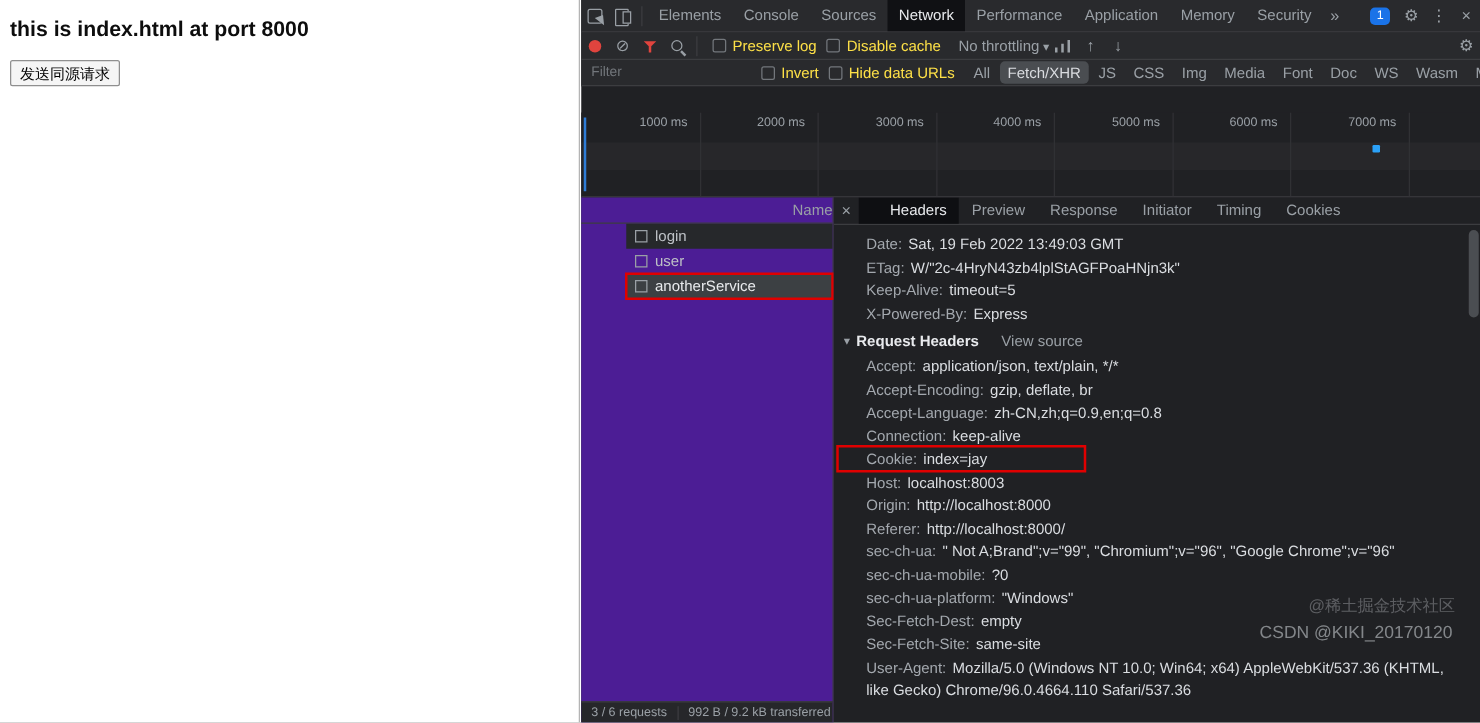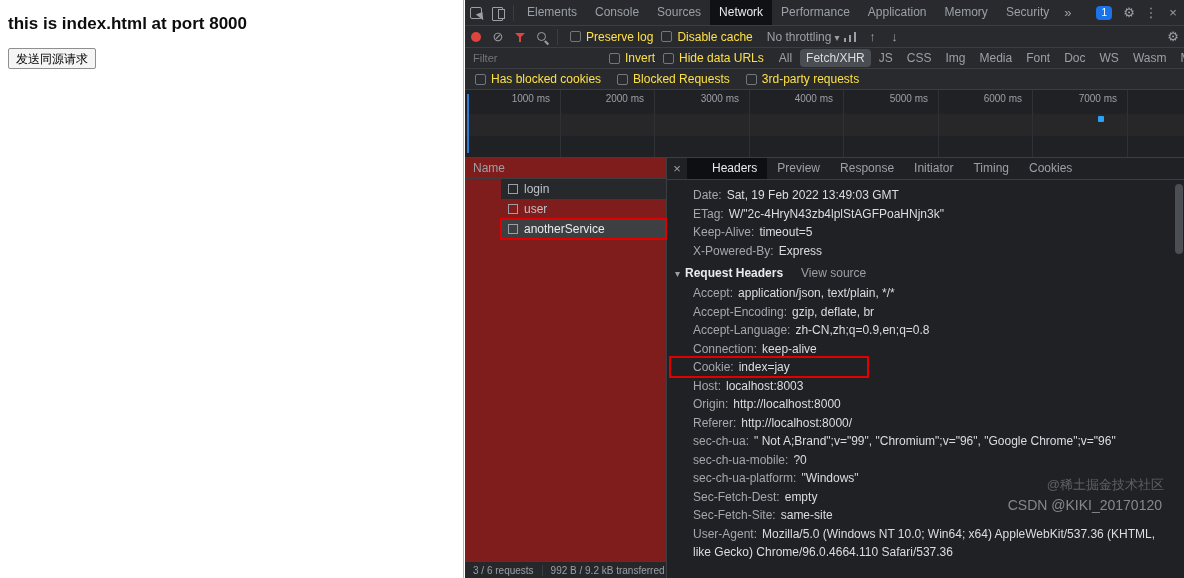--- a/index.html
+++ b/index.html
@@ -81,21 +81,21 @@
   .timeline { position:absolute; top:90px; height:68px; left:0; right:0;
               background:#202124; border-bottom:1px solid #3c3d40; overflow:hidden; }
   .tl-band { position:absolute; left:0; right:0; top:24px; height:22px; background:rgba(255,255,255,0.03); }
   .tl-grid { position:absolute; top:0; bottom:0; width:1px; background:#303134; }
   .tl-label { position:absolute; top:3px; width:60px; text-align:right; font-size:10px; color:#9aa0a6; }
   .tl-marker { position:absolute; left:2px; top:4px; bottom:4px; width:2px; background:#2e7cd6; }
   .tl-dot { position:absolute; left:633px; top:26px; width:6px; height:6px; background:#2ba1f7; border-radius:1px; }
 
   
   .dt-body { position:absolute; top:158px; bottom:0; left:0; right:0; display:flex; }
-  .names-panel { width:202px; flex:none; border-right:1px solid #3c3d40; position:relative; background:#7f1d1d; }
+  .names-panel { width:202px; flex:none; border-right:1px solid #3c3d40; position:relative; background:#4c1d95;text-align:right; }
   .names-header { height:21px; line-height:21px; padding-left:8px; border-bottom:1px solid #3c3d40; color:#9aa0a6; }
   .req-row { height:20px; display:flex; align-items:center; color:#bdc1c6;margin-left:36px; }
   .req-row.alt { background:#26282b; }
   .req-row.selected { background:#3c4043; color:#e8eaed; }
   .req-row.annotated { outline:2px solid #e00000; outline-offset:-1px; }
   .req-icon { width:10px; height:10px; border:1px solid #9aa0a6; margin:0 6px 0 7px; flex:none; }
 
   .summary-bar { position:absolute; left:0; right:0; bottom:0; height:17px; background:#26272a;
                  border-top:1px solid #3c3d40; display:flex; align-items:center;
                  font-size:10px; color:#9aa0a6; padding-left:8px; }
@@ -209,28 +209,20 @@
       <span class="pill">Img</span>
       <span class="pill">Media</span>
       <span class="pill">Font</span>
       <span class="pill">Doc</span>
       <span class="pill">WS</span>
       <span class="pill">Wasm</span>
       <span class="pill">Manifest</span>
 
     </div>
 
-    <div class="dt-row dt-optionsbar">
-      <span class="chk" style="margin-left:10px"></span>
-      <span class="chk-label">Has blocked cookies</span>
-      <span class="chk" style="margin-left:16px"></span>
-      <span class="chk-label">Blocked Requests</span>
-      <span class="chk" style="margin-left:16px"></span>
-      <span class="chk-label">3rd-party requests</span>
-    </div>
 
     <div class="timeline">
       <div class="tl-band"></div>
       <div class="tl-grid" style="left:95px"></div>
       <div class="tl-grid" style="left:189px"></div>
       <div class="tl-grid" style="left:284px"></div>
       <div class="tl-grid" style="left:378px"></div>
       <div class="tl-grid" style="left:473px"></div>
       <div class="tl-grid" style="left:567px"></div>
       <div class="tl-grid" style="left:662px"></div>

